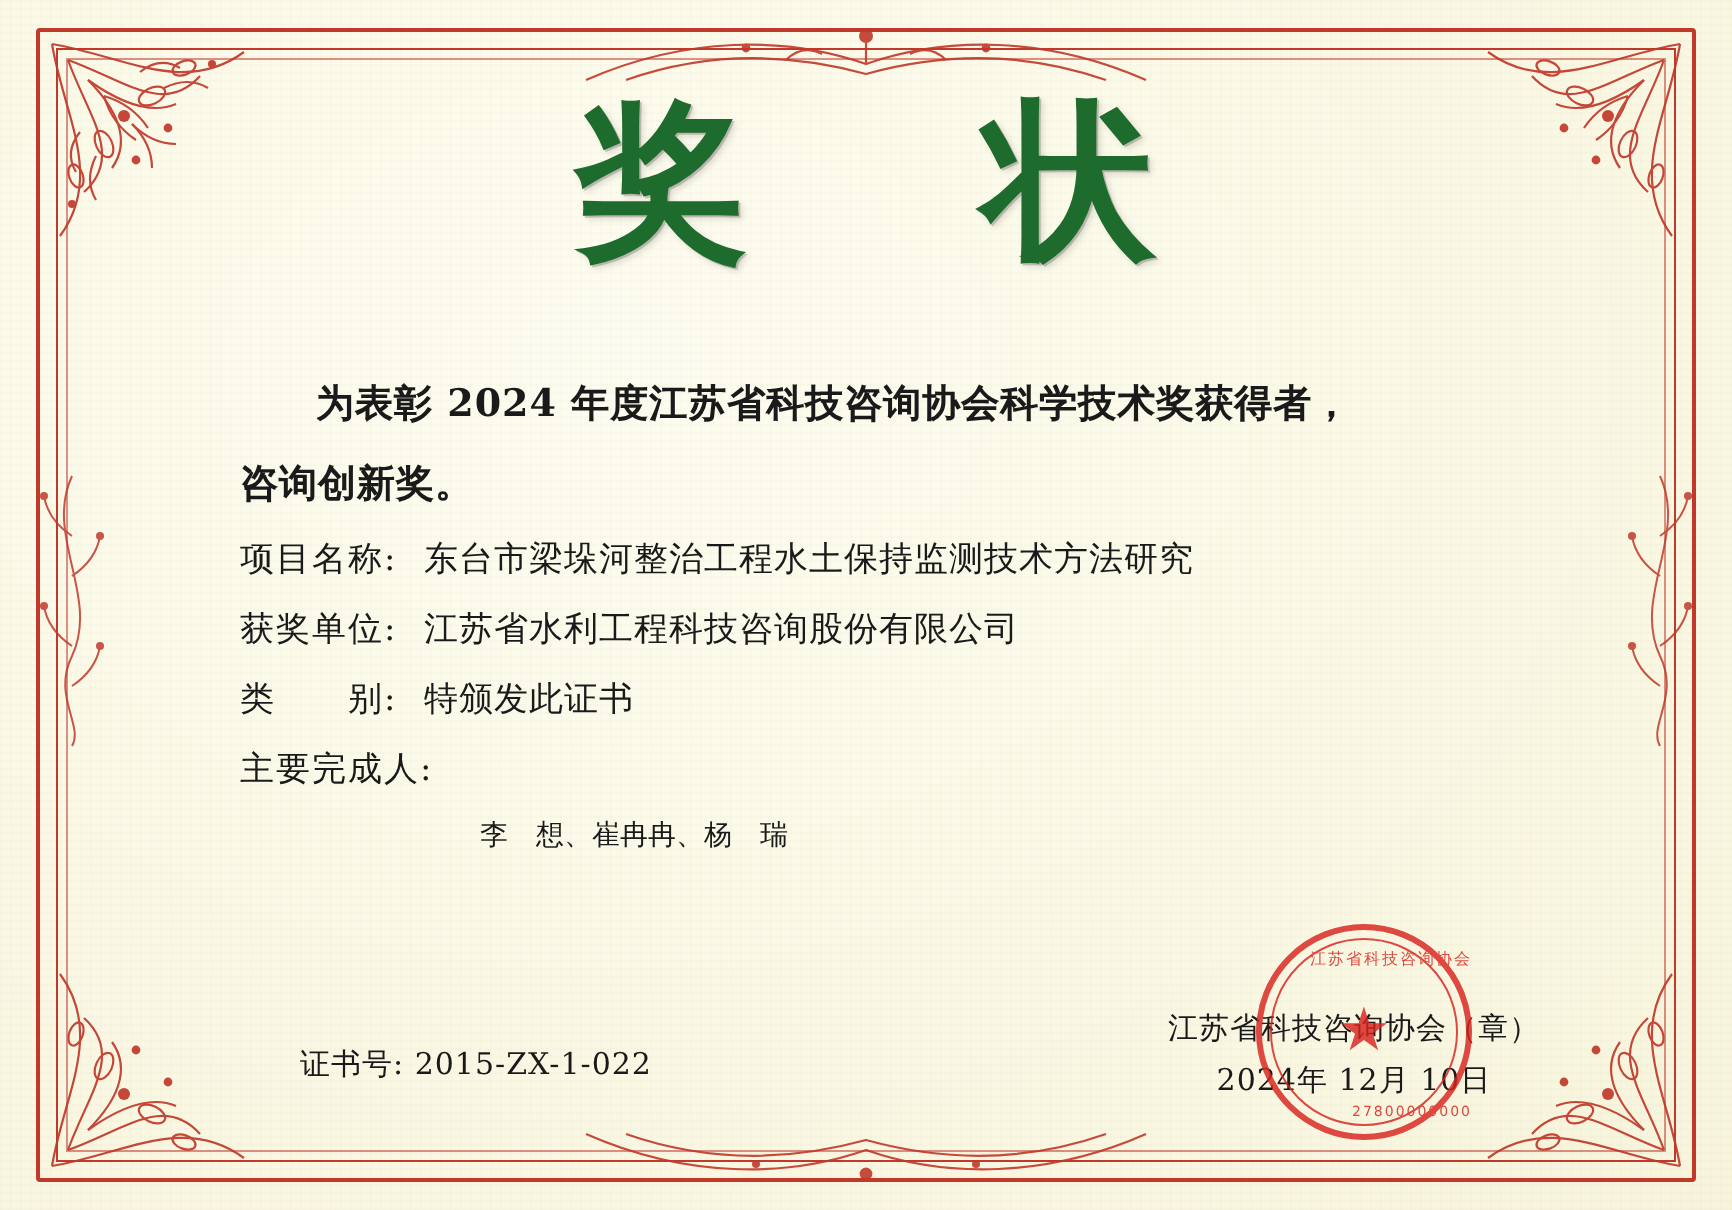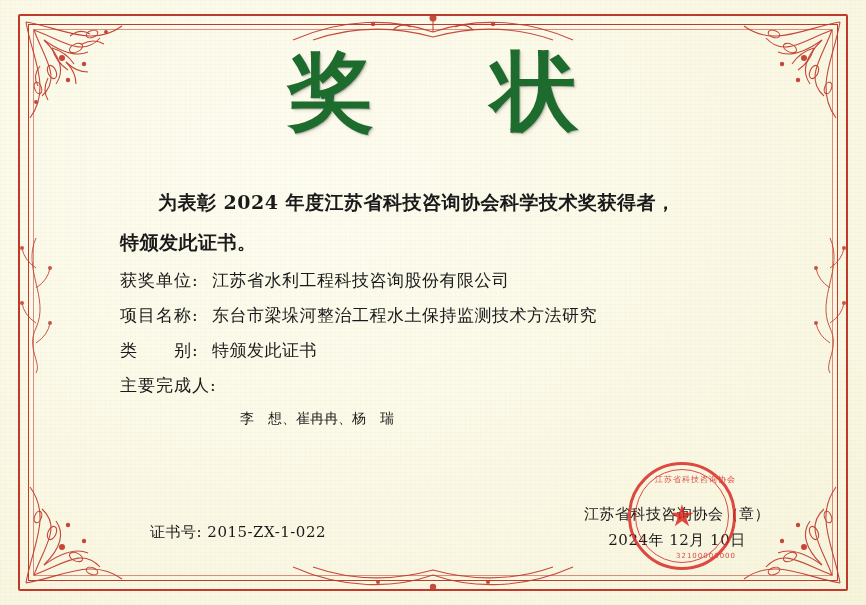--- a/index.html
+++ b/index.html
@@ -371,30 +371,30 @@
         <circle cx="62" cy="46" r="2.2" fill="#c0392b" stroke="none"></circle>
         <circle cx="46" cy="62" r="2.2" fill="#c0392b" stroke="none"></circle>
       </g>
     </svg>
   </div>
 
   <div id="title">奖 状</div>
 
   <div id="body-block">
     <div class="para first">为表彰 2024 年度江苏省科技咨询协会科学技术奖获得者，</div>
-    <div class="para">特颁发此证书。</div>
+    <div class="para">咨询创新奖。</div>
+
+    <div class="field-row">
+      <span class="field-label">项目名称:</span>
+      <span class="field-value">东台市梁垛河整治工程水土保持监测技术方法研究</span>
+    </div>
 
     <div class="field-row">
       <span class="field-label">获奖单位:</span>
       <span class="field-value">江苏省水利工程科技咨询股份有限公司</span>
-    </div>
-
-    <div class="field-row">
-      <span class="field-label">项目名称:</span>
-      <span class="field-value">东台市梁垛河整治工程水土保持监测技术方法研究</span>
     </div>
 
     <div class="field-row">
       <span class="field-label">类　　别:</span>
       <span class="field-value">特颁发此证书</span>
     </div>
 
     <div class="field-row">
       <span class="field-label">主要完成人:</span>
     </div>
@@ -413,16 +413,16 @@
   <div id="signature">
     <div>江苏省科技咨询协会（章）</div>
     <div>2024年 12月 10日</div>
   </div>
 
   <div id="seal">
     <div class="ring"></div>
     <div class="ring2"></div>
     <div class="arc-text">江苏省科技咨询协会</div>
     <div class="star">★</div>
-    <div class="bottom-text">32100000000</div>
+    <div class="bottom-text">27800000000</div>
   </div>
 
 </div>
 
 </body></html>

